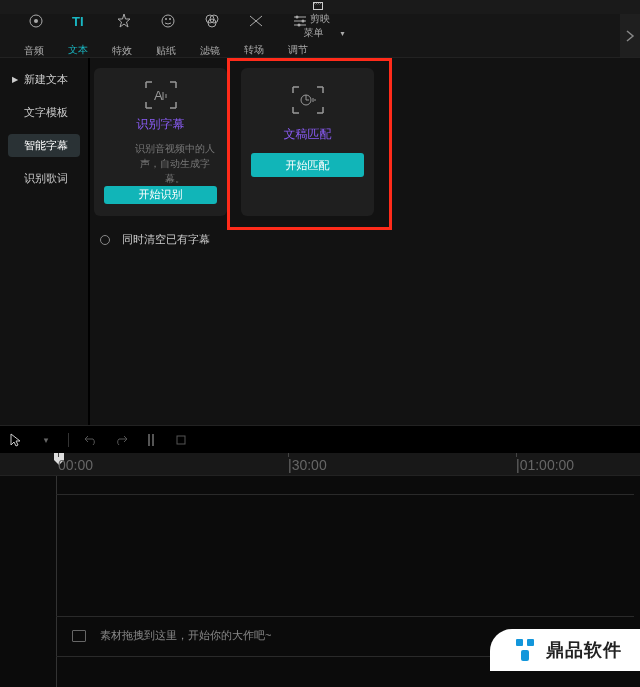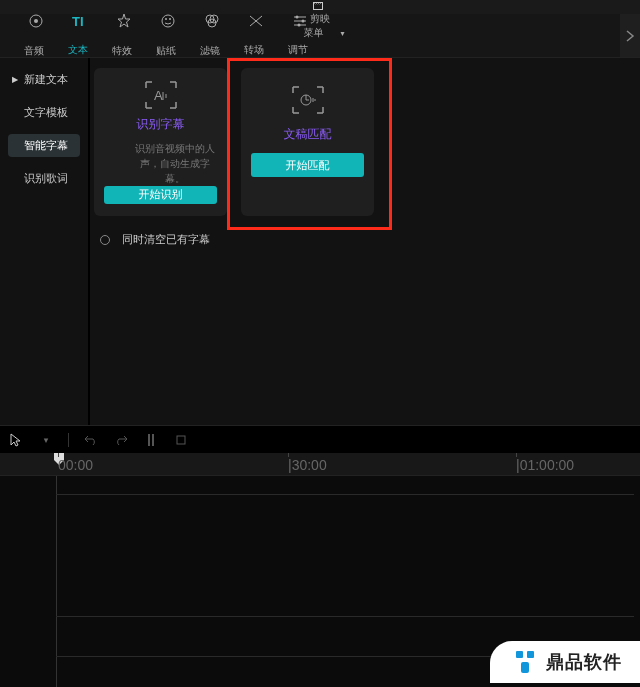--- a/index.html
+++ b/index.html
@@ -51,21 +51,21 @@
 .ruler .playhead { position: absolute; left: 54px; top: 0; width: 8px; height: 12px; }
 
 
 .tracks { height: 212px; background: #0b0b0b; position: relative; border-top: 1px solid #222; }
 .track-placeholder { position: absolute; left: 72px; top: 152px; display: flex; align-items: center; gap: 14px; font-size: 11px; color: #888; }
 .track-placeholder .ticon { width: 14px; height: 12px; border: 1px solid #666; border-radius: 1px;}
 .vline { position: absolute; left: 56px; top: 0; bottom: -60px; width: 1px; background: #333; }
 .hline { position: absolute; left: 56px; right: 6px; height: 1px; background: #2a2a2a; }
 
 
-.watermark { position: absolute; right: 0; bottom: 4px; background: #fff; border-radius: 22px 0 0 0; padding: 8px 18px 8px 22px; display: flex; align-items: center; gap: 8px; }
+.watermark { position: absolute; right: 0; bottom: 16px; background: #fff; border-radius: 22px 0 0 0; padding: 8px 18px 8px 22px; display: flex; align-items: center; gap: 8px; }
 .watermark .wlogo { width: 26px; height: 26px; }
 .watermark .wtext { font-size: 18px; font-weight: 700; color: #222; letter-spacing: 1px; }
 </style>
 </head>
 <body>
 
 <div class="titlebar">
   <span class="logo">
     <svg viewBox="0 0 24 24" width="14" height="12">
         <rect x="3" y="5" width="18" height="14" fill="none" stroke="#ccc" stroke-width="2"></rect>
@@ -249,20 +249,24 @@
   <span class="mark" style="left:58px">00:00</span>
   <span class="mark" style="left:288px">|30:00</span>
   <span class="mark" style="left:516px">|01:00:00</span>
 </div>
 
 <div class="tracks">
   <div class="vline"></div>
   <div class="hline" style="top:18px"></div>
   <div class="hline" style="top:140px"></div>
   <div class="hline" style="top:180px"></div>
+  <div class="track-placeholder">
+    <span class="ticon"></span>
+    <span>素材拖拽到这里，开始你的大作吧~</span>
+  </div>
 </div>
 
 <div class="watermark">
   <span class="wlogo">
     <svg width="26" height="26" viewBox="0 0 26 26">
         <rect x="4" y="2" width="7" height="7" rx="1" fill="#1296db"></rect>
         <rect x="15" y="2" width="7" height="7" rx="1" fill="#1296db"></rect>
         <rect x="9" y="13" width="8" height="11" rx="2" fill="#1296db"></rect>
       </svg>
   </span>

